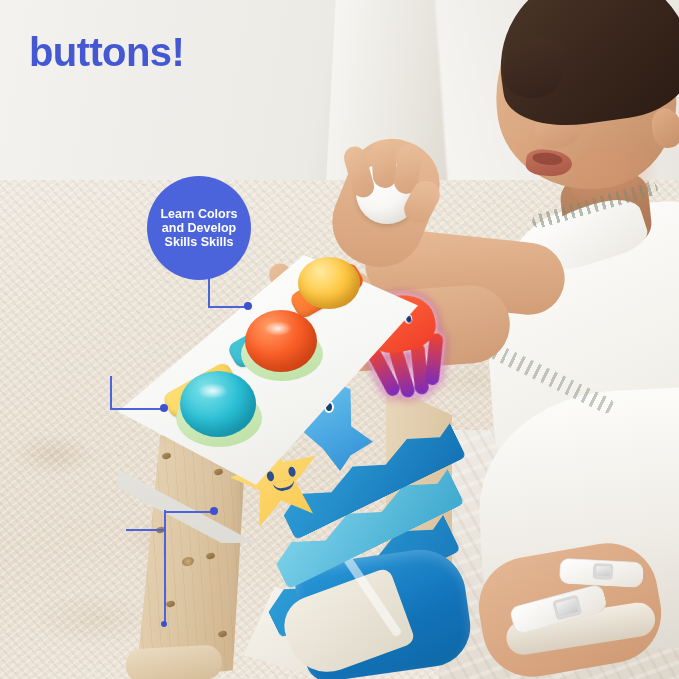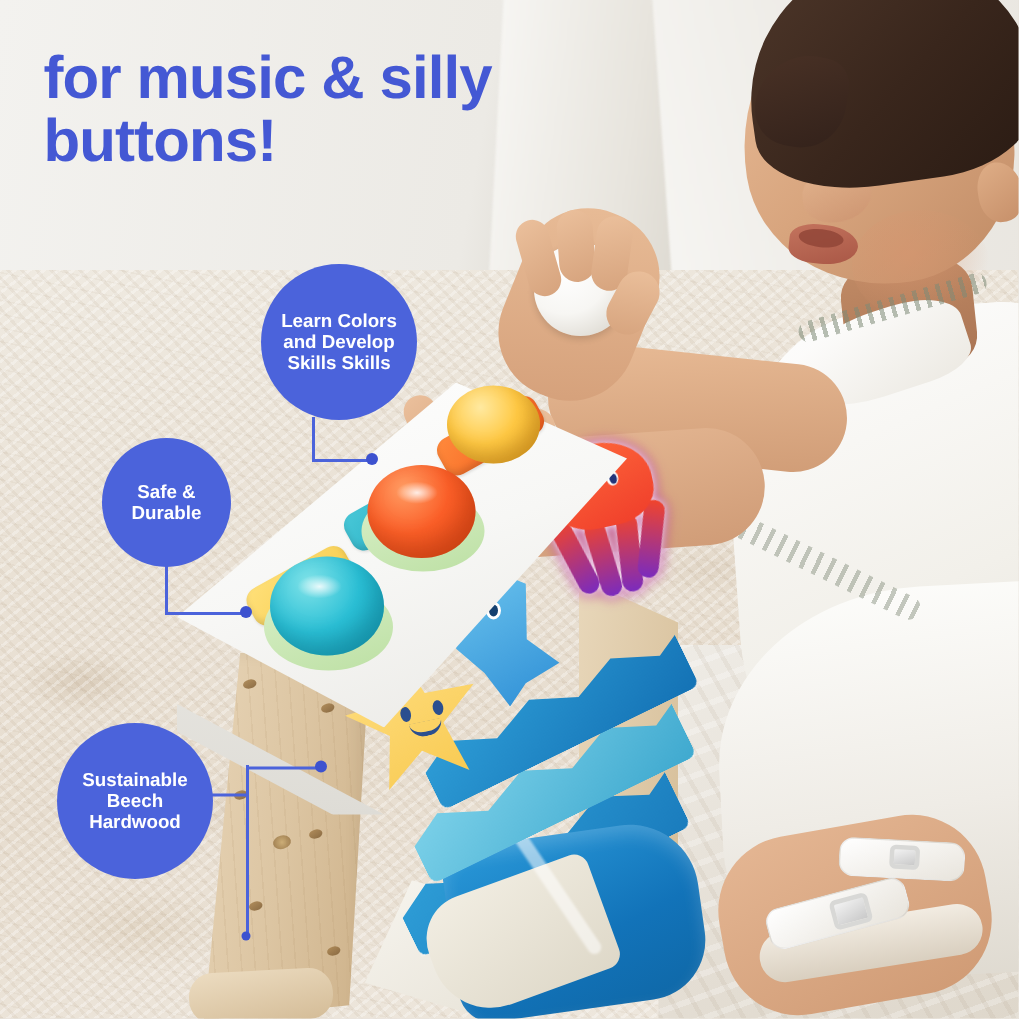--- a/index.html
+++ b/index.html
@@ -415,21 +415,21 @@
   .headline span{ display:block; }
 
   
   .bubble{
     position:absolute; border-radius:50%;
     background:#4b63db;
     color:#fff; font-weight:700;
     display:flex; align-items:center; justify-content:center; text-align:center;
     line-height:1.12;
   }
-  .bubble.b1{ left:174px; top:176px; width:104px; height:104px; font-size:12.5px; }
+  .bubble.b1{ left:147px; top:176px; width:104px; height:104px; font-size:12.5px; }
   .bubble.b2{ left:68px; top:292px; width:86px;  height:86px;  font-size:12.5px; }
   .bubble.b3{ left:38px; top:482px; width:104px; height:104px; font-size:12.5px; }
   .bubble em{ font-style:normal; padding:0 6px; display:block; }
 
   .conn{ position:absolute; }
   .conn .v, .conn .h{ position:absolute; background:#4b63db; }
   .conn .v{ width:2px; }
   .conn .h{ height:2px; }
   .conn .dot{
     position:absolute; width:8px; height:8px; border-radius:50%;
@@ -555,21 +555,20 @@
     <div class="dome-hl" style="left:80px;top:128px;width:30px;height:16px"></div>
 
     <div class="dome-ring" style="left:123px;top:72px;width:82px;height:54px"></div>
     <div class="dome orangedome"></div>
     <div class="dome-hl" style="left:146px;top:66px;width:28px;height:15px"></div>
 
     <div class="dome yellowdome"></div>
   </div>
 
   <div class="headline">
-    <span>for music &amp; silly</span>
     <span>buttons!</span>
   </div>
 
   <div class="conn">
     <div class="v" style="left:208px;top:278px;height:30px"></div>
     <div class="h" style="left:208px;top:306px;width:40px"></div>
     <div class="dot" style="left:244px;top:302px"></div>
   </div>
 
   <div class="conn">
@@ -587,28 +586,15 @@
   </div>
 
   <div class="bubble b1">
     <em>
       <span>Learn Colors</span><br>
       <span>and Develop</span><br>
       <span>Skills Skills</span>
     </em>
   </div>
 
-  <div class="bubble b2">
-    <em>
-      <span>Safe &amp;</span><br>
-      <span>Durable</span>
-    </em>
-  </div>
-
-  <div class="bubble b3">
-    <em>
-      <span>Sustainable</span><br>
-      <span>Beech</span><br>
-      <span>Hardwood</span>
-    </em>
-  </div>
+
 
 </div>
 
 </body></html>

